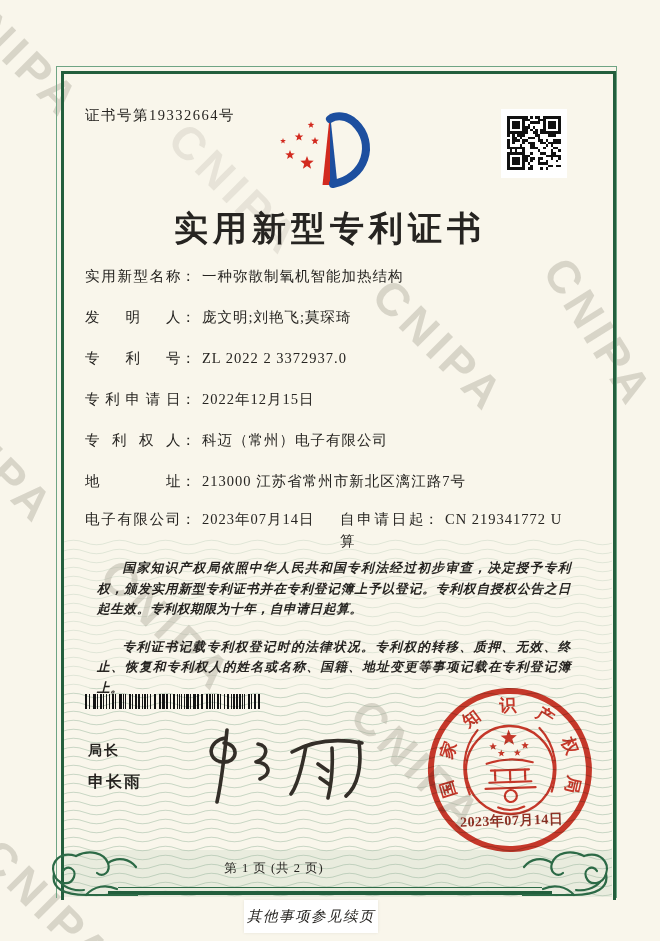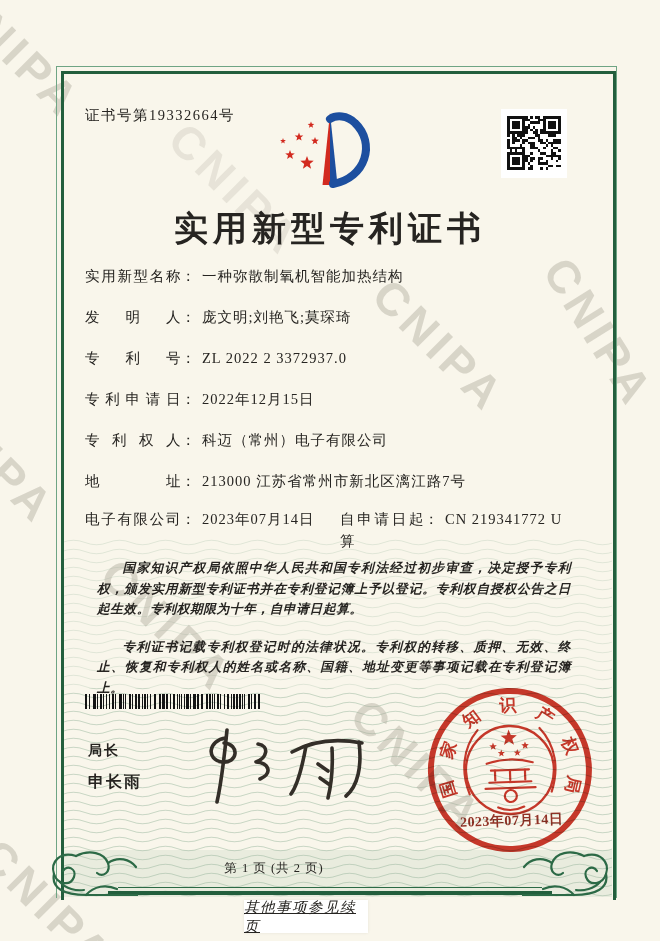--- a/index.html
+++ b/index.html
@@ -37,22 +37,22 @@
          line-height:20.5px;letter-spacing:0.6px;text-align:justify;font-style:italic;}
   .paras p{margin:17px;text-indent:2em;font-weight:bold;}
 
   .sig-title{position:absolute;left:88px;top:742px;font-family:"Liberation Sans", sans-serif;
              font-weight:600;font-size:14px;letter-spacing:2px;}
   .sig-name{position:absolute;left:88px;top:772px;font-family:"Liberation Sans", sans-serif;
             font-weight:600;font-size:16px;letter-spacing:2px;}
 
   .footer-page{position:absolute;left:0;top:860px;width:548px;text-align:center;
                font-size:12.5px;letter-spacing:1px;}
-  .cont-box{position:absolute;left:244px;top:900px;width:124px;height:33px;background:#ffffff;
-            box-shadow:0 0 3px rgba(0,0,0,0.08);display:flex;align-items:center;justify-content:center;text-decoration:underline;}
+  .cont-box{position:absolute;left:244px;top:900px;width:134px;height:33px;background:#ffffff;
+            box-shadow:0 0 3px rgba(0,0,0,0.08);display:flex;align-items:center;justify-content:center;}
   .cont-box span{font-size:14.5px;font-style:italic;letter-spacing:1.5px;}
 
   .seal-wrap{position:absolute;left:423px;top:683px;mix-blend-mode:multiply;opacity:0.93;
              transform:rotate(-2deg);}
   .seal-char{font-size:17px;font-weight:bold;fill:#c62b1d;font-family:"Liberation Serif", serif;}
   .seal-date{font-size:14px;font-weight:bold;fill:#8c2418;letter-spacing:0.5px;
              font-family:"Liberation Serif", serif;}
 
   .qr-box{position:absolute;left:501px;top:109px;width:66px;height:69px;background:#ffffff;}
   .flourish{position:absolute;top:848px;width:92px;height:52px;}

